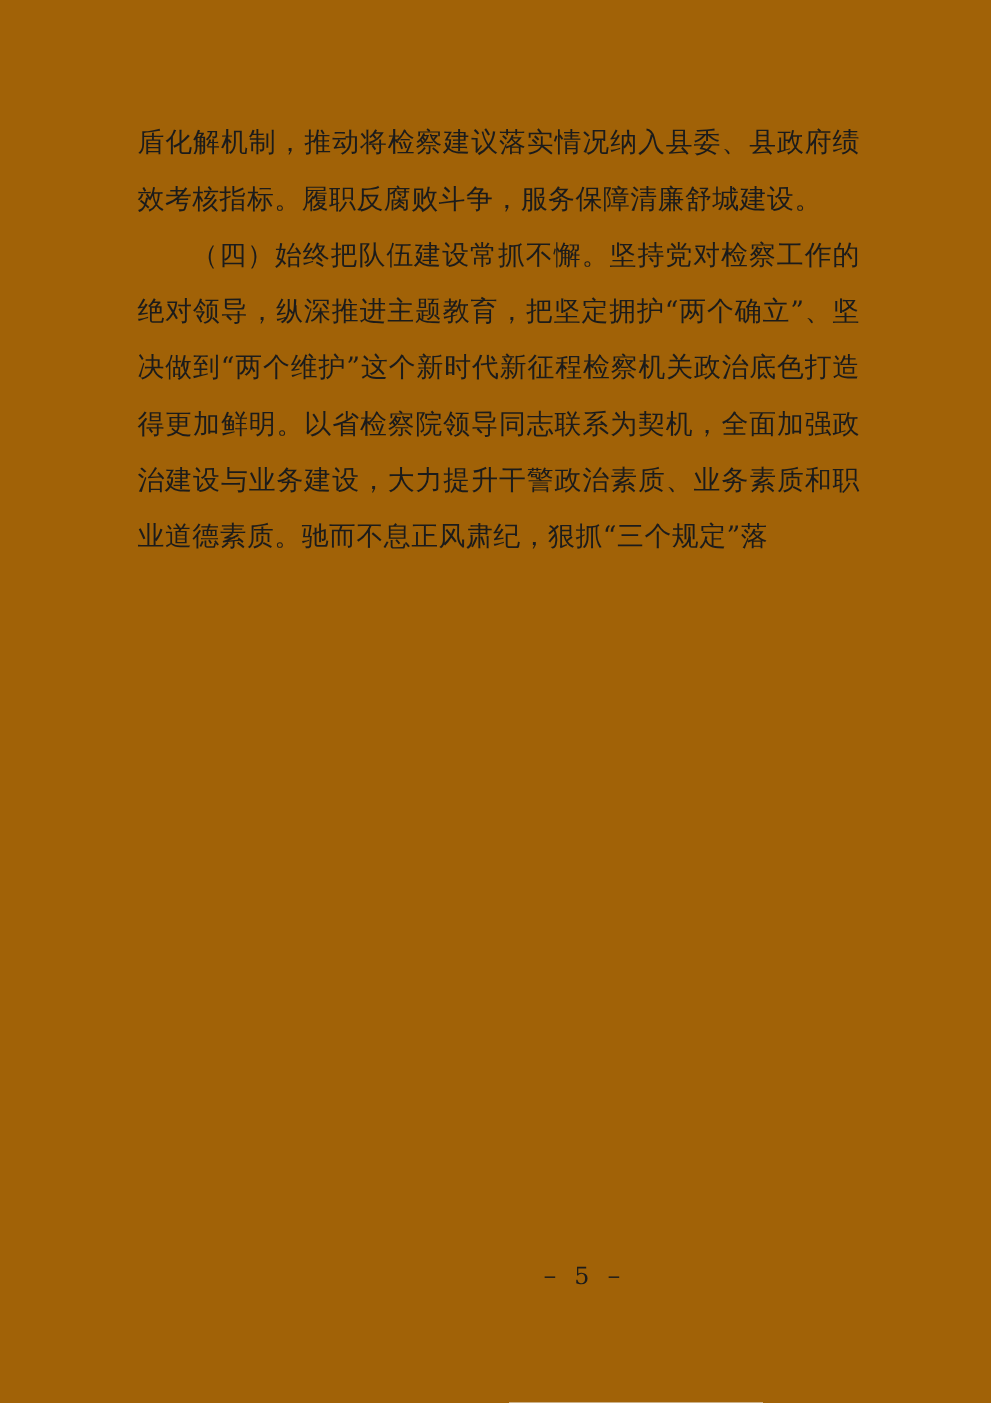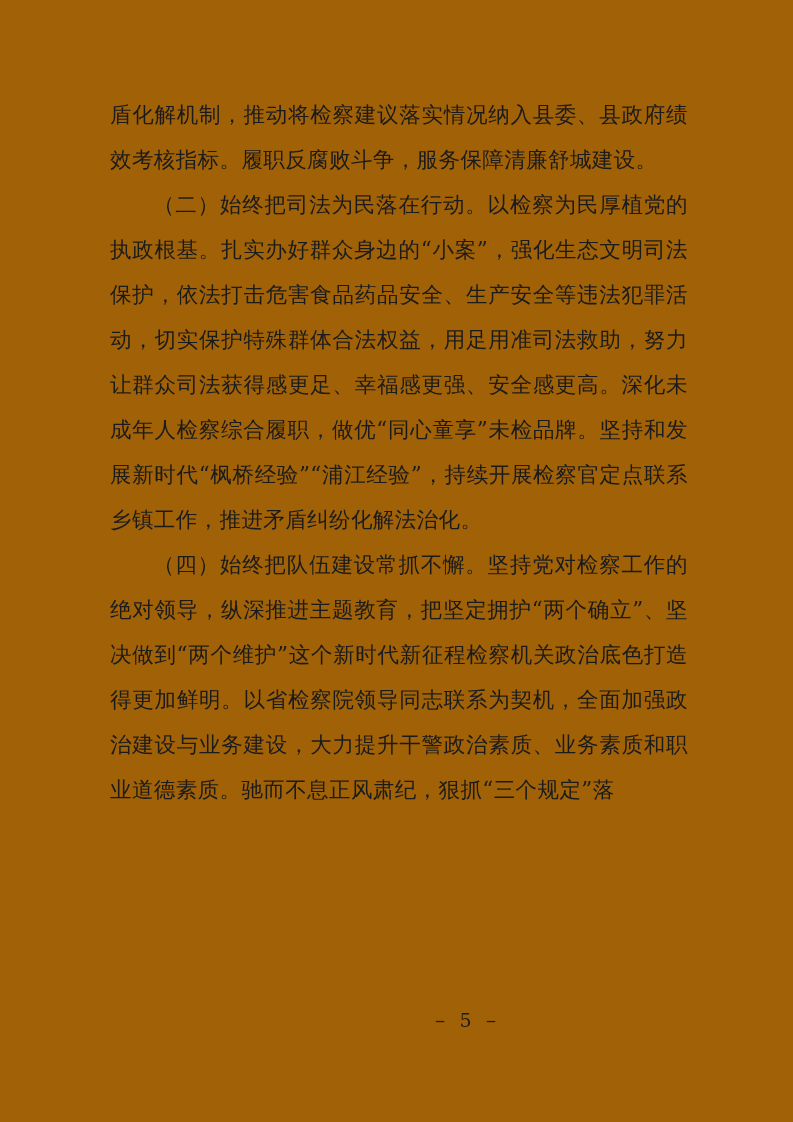--- a/index.html
+++ b/index.html
@@ -53,19 +53,18 @@
     color: #1b1b1b;
     letter-spacing: 2px;
   }
 </style>
 </head>
 <body>
 
 <div class="page">
   <div class="content">
     <p class="para">盾化解机制，推动将检察建议落实情况纳入县委、县政府绩效考核指标。履职反腐败斗争，服务保障清廉舒城建设。</p>
-    <p class="para indent">（二）始终把司法为民落在行动。以检察为民厚植党的执政根基。扎实办好群众身边的“小案”，强化生态文明司法保护，依法打击危害食品药品安全、生产安全等违法犯罪活动，切实保护特殊群体合法权益，用足用准司法救助，努力让群众司法获得感更足、幸福感更强、安全感更高。深化未成年人检察综合履职，做优“同心童享”未检品牌。坚持和发展新时代“枫桥经验”“浦江经验”，持续开展检察官定点联系乡镇工作，推进矛盾纠纷化解法治化。</p>
     <p class="para indent">（四）始终把队伍建设常抓不懈。坚持党对检察工作的绝对领导，纵深推进主题教育，把坚定拥护“两个确立”、坚决做到“两个维护”这个新时代新征程检察机关政治底色打造得更加鲜明。以省检察院领导同志联系为契机，全面加强政治建设与业务建设，大力提升干警政治素质、业务素质和职业道德素质。驰而不息正风肃纪，狠抓“三个规定”落</p>
   </div>
   <div class="footer">
     <span class="pagenum">－ 5 －</span>
   </div>
 </div>
 
 </body></html>

